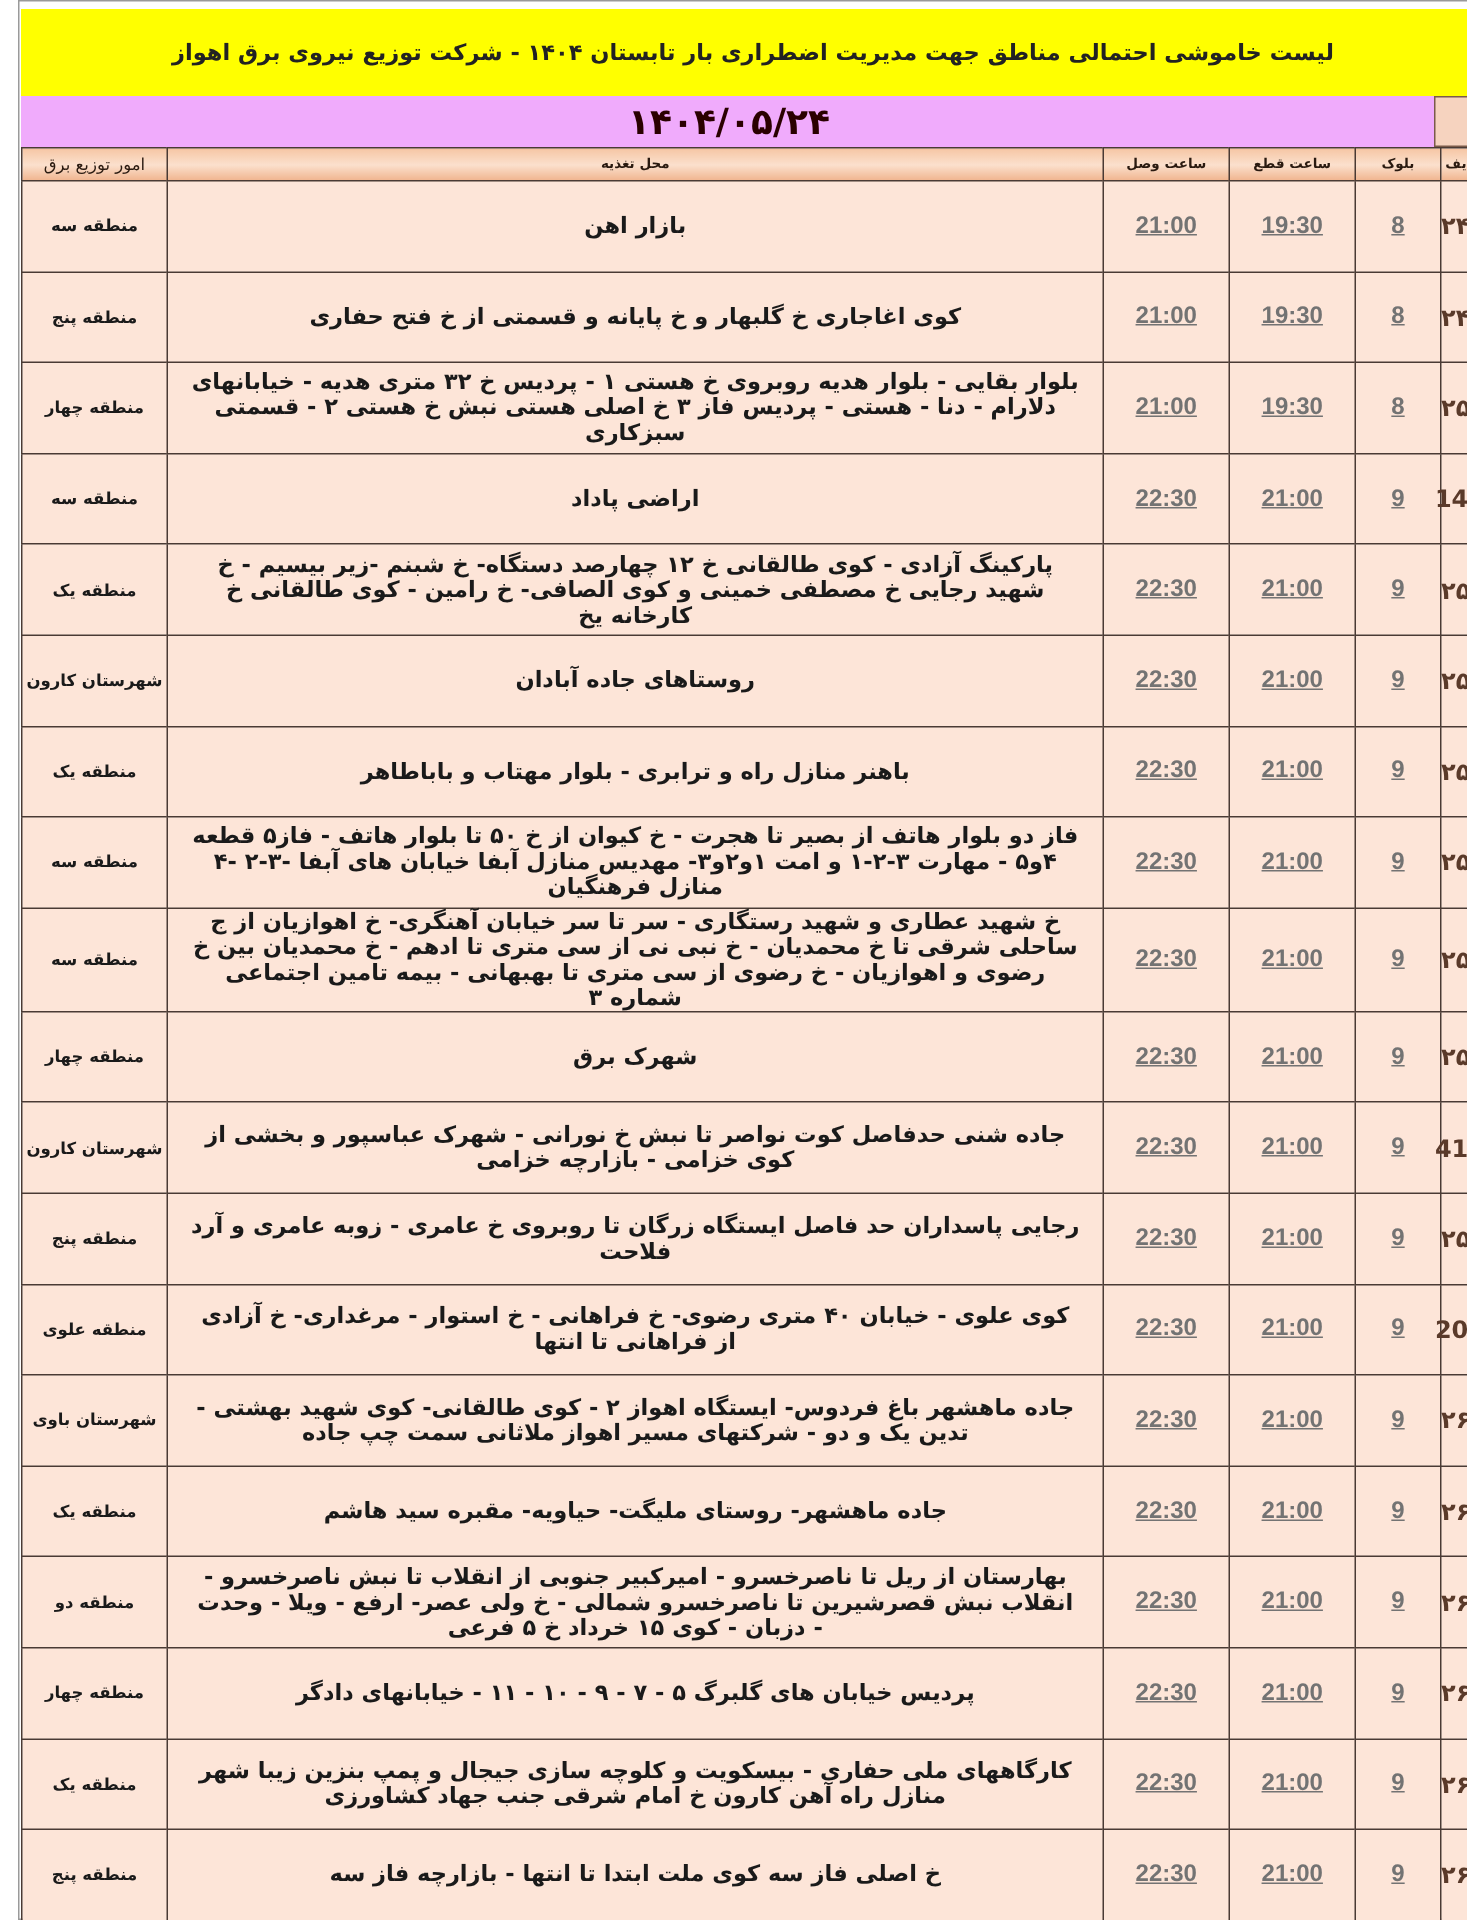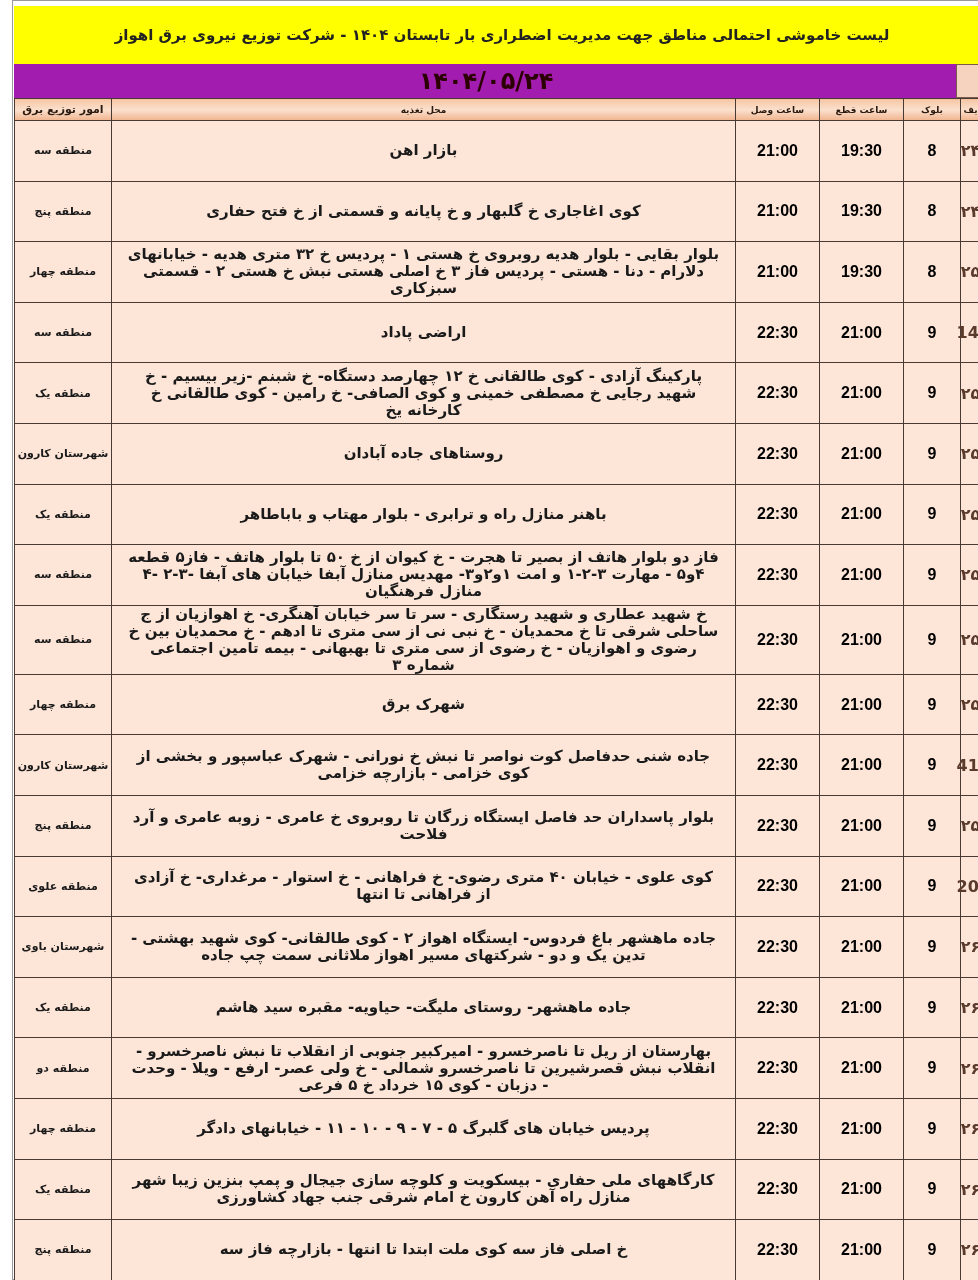--- a/index.html
+++ b/index.html
@@ -8,43 +8,43 @@
 
   .sheet { position: absolute; left: 12px; top: 0; width: 978px; height: 1280px; border: 1px solid #9a9a9a; }
 
   .title-bar {
     position: absolute; left: 1px; top: 5px; width: 976px; height: 58px;
     background: #ffff00; display: flex; align-items: center; justify-content: center;
     font-weight: bold; font-size: 15px; color: #222;
   }
   .date-bar {
     position: absolute; left: 1px; top: 63px; width: 944px; height: 34px;
-    background: #a21caf; display: flex; align-items: center; justify-content: center;
+    background: #f0abfc; display: flex; align-items: center; justify-content: center;
     font-weight: bold; font-size: 24px; color: #2a0000; letter-spacing: 1px;
   }
   .corner-cell {
     position: absolute; right: 1px; top: 63px; width: 32px; height: 34px;
     background: #f6d3bf; border: 1px solid #7a5a4a;
   }
 
   table.grid {
     position: absolute; left: 1px; top: 97px; width: 976px;
     border-collapse: collapse; table-layout: fixed; direction: rtl;
   }
   table.grid th, table.grid td {
     border: 1.5px solid #4a3a34; text-align: center; vertical-align: middle;
   }
   table.grid th {
     height: 22px; font-size: 9px; font-weight: bold; color: #2a1a10;
     background: linear-gradient(to bottom, #f6c7a6 0%, #fbe0cd 50%, #f0b48e 100%);
   }
-  table.grid th.region-h { font-size: 11px; font-weight: bold; margin-left: 20px; }
+  table.grid th.region-h { font-size: 11px; font-weight: normal; margin-left: 20px; }
   table.grid td { background: #fde5d8; height: 60.6px; }
   td.c-idx { font-size: 16px; color: #5a3a2a; font-weight: bold; }
-  td.c-block, td.c-time { font-family: "Liberation Sans", sans-serif; font-weight: bold; font-size: 16px; color: #000000; }
+  td.c-block, td.c-time { font-family: "Liberation Sans", sans-serif; font-weight: bold; font-size: 16px; color: #737373; text-decoration: underline; }
   td.c-loc { font-size: 15px; font-weight: bold; line-height: 17px; padding: 0 14px; color: #1a1a1a; }
   td.c-region { font-size: 11px; font-weight: bold; color: #1a1a1a; margin-top: 44px; }
 </style>
 </head>
 <body>
 
 <div class="sheet">
   <div class="title-bar">لیست خاموشی احتمالی مناطق جهت مدیریت اضطراری بار تابستان ۱۴۰۴ - شرکت توزیع نیروی برق اهواز</div>
   <div class="date-bar">۱۴۰۴/۰۵/۲۴</div>
   <div class="corner-cell"></div>
@@ -155,21 +155,21 @@
           <td class="c-time">21:00</td>
           <td class="c-time">22:30</td>
           <td class="c-loc">جاده شنی حدفاصل کوت نواصر تا نبش خ نورانی - شهرک عباسپور و بخشی از کوی خزامی - بازارچه خزامی</td>
           <td class="c-region">شهرستان کارون</td>
         </tr>
         <tr>
           <td class="c-idx">۲۵۹</td>
           <td class="c-block">9</td>
           <td class="c-time">21:00</td>
           <td class="c-time">22:30</td>
-          <td class="c-loc">بلوار پاسداران حد فاصل ایستگاه زرگان تا روبروی خ عامری - زوبه عامری و آرد فلاحت</td>
+          <td class="c-loc">رجایی پاسداران حد فاصل ایستگاه زرگان تا روبروی خ عامری - زوبه عامری و آرد فلاحت</td>
           <td class="c-region">منطقه پنج</td>
         </tr>
         <tr>
           <td class="c-idx">200</td>
           <td class="c-block">9</td>
           <td class="c-time">21:00</td>
           <td class="c-time">22:30</td>
           <td class="c-loc">کوی علوی - خیابان ۴۰ متری رضوی- خ فراهانی - خ استوار - مرغداری- خ آزادی از فراهانی تا انتها</td>
           <td class="c-region">منطقه علوی</td>
         </tr>

